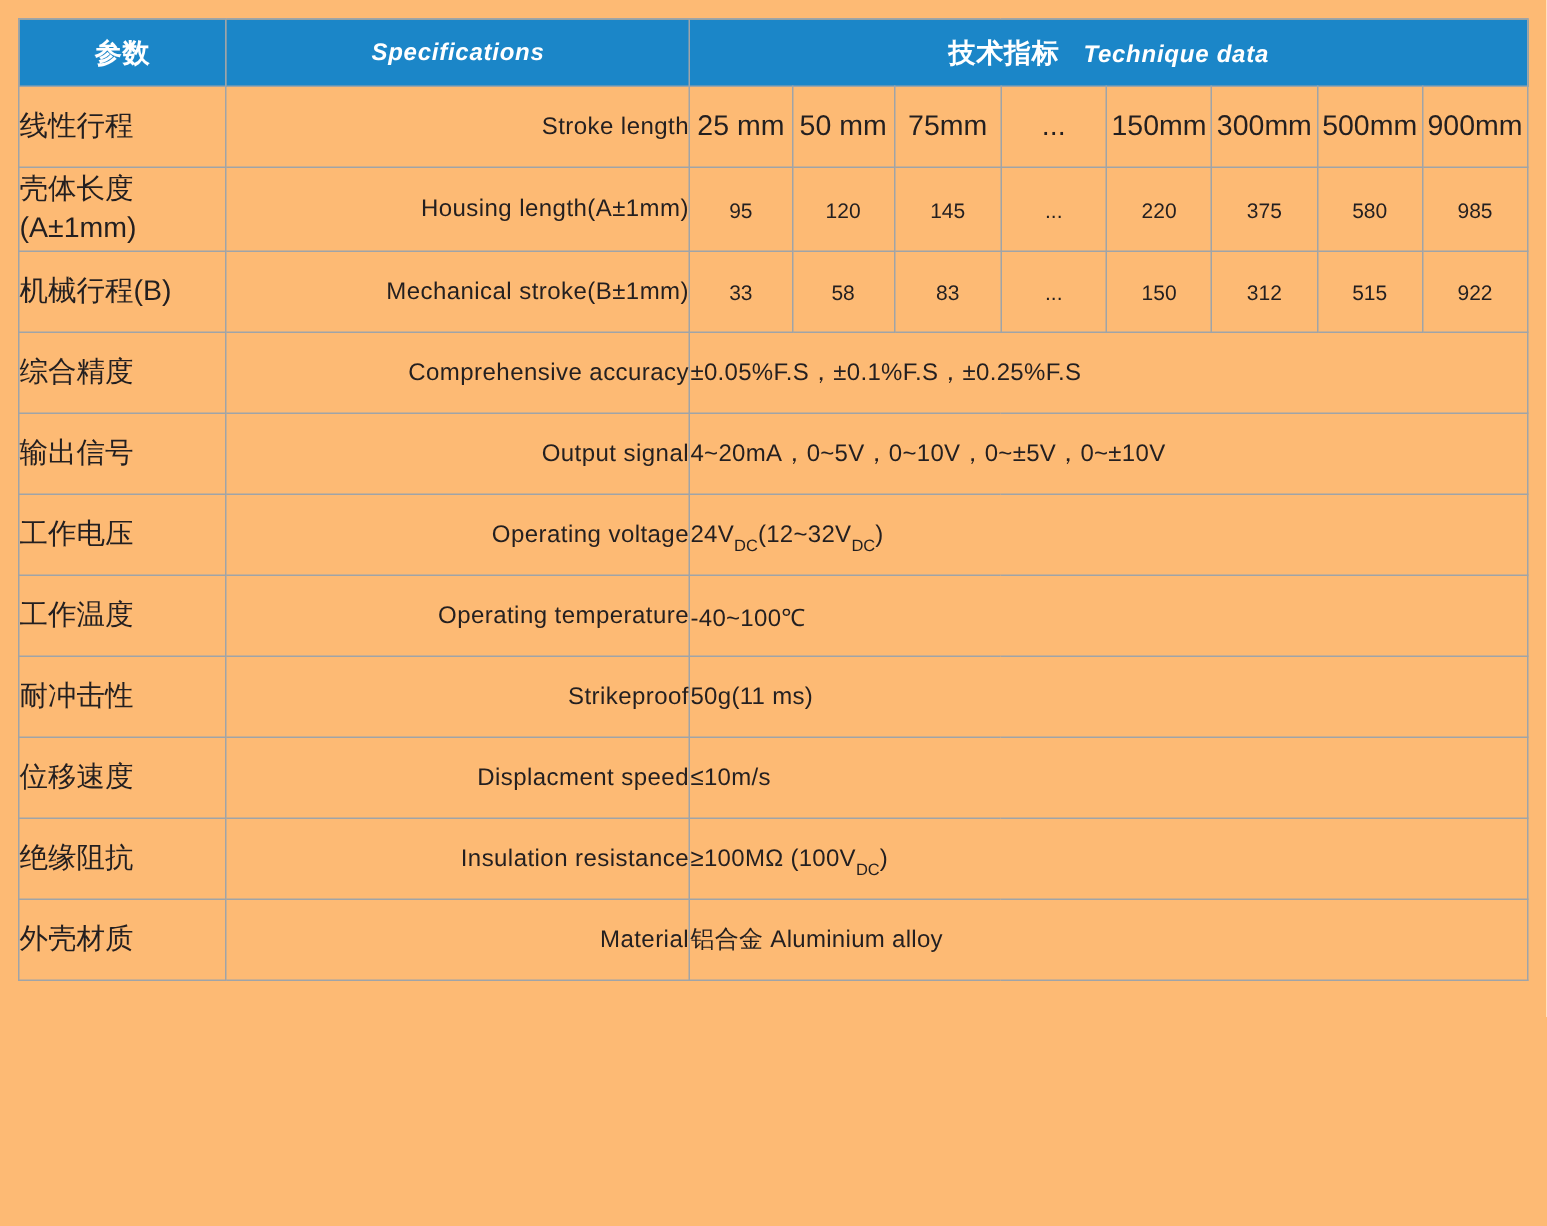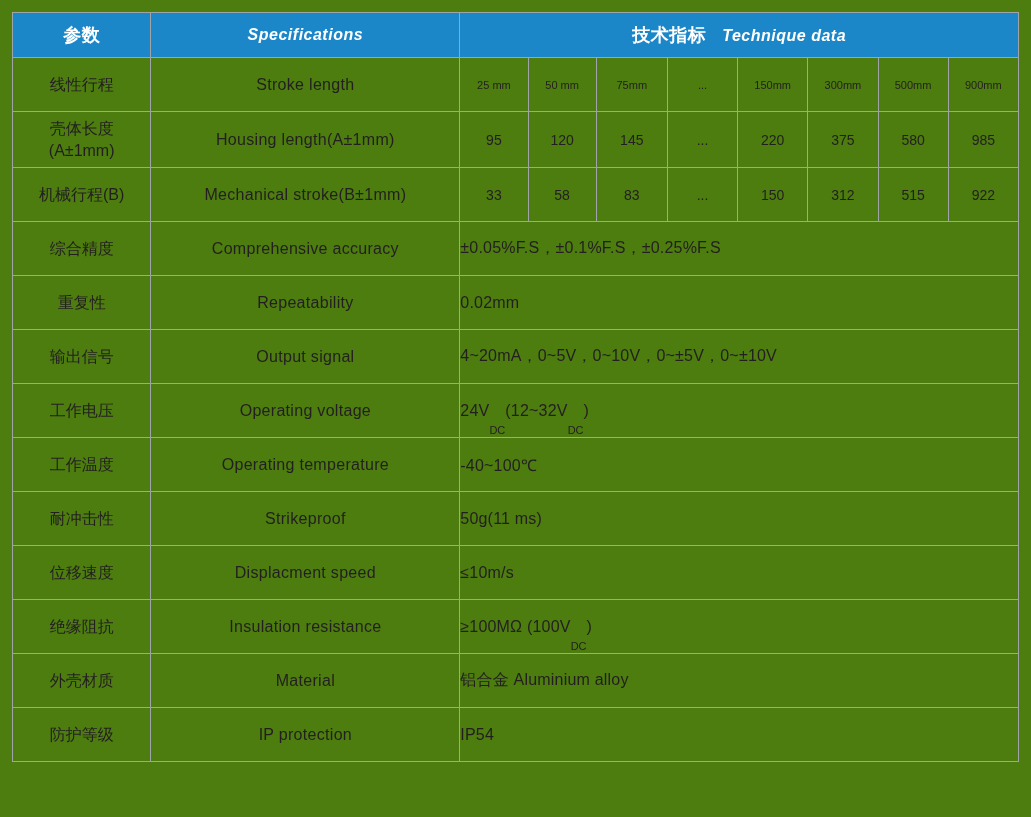--- a/index.html
+++ b/index.html
@@ -5,21 +5,21 @@
   html, body {
     margin: 0;
     padding: 0;
     background: #ffffff;
     font-family: "Liberation Sans", sans-serif;
   }
   #sheet {
     position: relative;
     width: 1031px;
     height: 817px;
-    background: #4d7c0f;
+    background: #fdba74;
     box-sizing: border-box;
     padding: 12px 12px 12px 12px;
   }
   table.spec {
     border-collapse: collapse;
     width: 1007px;
     table-layout: fixed;
     border: 1px solid #9fa4a8;
   }
   table.spec td, table.spec th {
@@ -50,56 +50,56 @@
   col.c-d1     { width: 68px; }
   col.c-d2     { width: 68px; }
   col.c-d3     { width: 71px; }
   col.c-d4     { width: 70px; }
   col.c-d5     { width: 70px; }
   col.c-d6     { width: 70px; }
   col.c-d7     { width: 70px; }
   col.c-d8     { width: 70px; }
 
   td.param {
-    text-align: center;
-    font-size: 16px;
+    text-align: left;
+    font-size: 19px;
     color: #231f20;
     line-height: 1.35;
     padding: 6px 2px;
   }
   td.spec {
-    text-align: center;
+    text-align: right;
     font-size: 16px;
     color: #231f20;
     padding-left: 26px;
     letter-spacing: 0.3px;
   }
   td.data {
     text-align: center;
     font-size: 14px;
     color: #231f20;
   }
   td.data.small {
-    font-size: 11px;
+    font-size: 19px;
     margin-top: 18px;
   }
   td.value {
     text-align: left;
     font-size: 16px;
     color: #231f20;
     padding-left: 22px;
     letter-spacing: 0.2px;
   }
   tr.body-row { height: 54px; }
   tr.body-row.tall { height: 56px; }
   sub.dc {
     font-size: 11px;
     vertical-align: baseline;
     position: relative;
-    top: 18px;
+    top: 6px;
     letter-spacing: 0;
   }
   .nowrap { white-space: nowrap; }
 </style>
 </head>
 <body>
 
 <div id="sheet">
   <table class="spec">
     <colgroup>
@@ -173,25 +173,20 @@
         <td class="data">515</td>
         <td class="data">922</td>
       </tr>
 
       <tr class="body-row">
         <td class="param">综合精度</td>
         <td class="spec">Comprehensive  accuracy</td>
         <td class="value" colspan="8">±0.05%F.S，±0.1%F.S，±0.25%F.S</td>
       </tr>
 
-      <tr class="body-row">
-        <td class="param">重复性</td>
-        <td class="spec">Repeatability</td>
-        <td class="value" colspan="8">0.02mm</td>
-      </tr>
 
       <tr class="body-row">
         <td class="param">输出信号</td>
         <td class="spec">Output signal</td>
         <td class="value" colspan="8">4~20mA，0~5V，0~10V，0~±5V，0~±10V</td>
       </tr>
 
       <tr class="body-row">
         <td class="param">工作电压</td>
         <td class="spec">Operating voltage</td>
@@ -230,21 +225,16 @@
           </span>
         </td>
       </tr>
 
       <tr class="body-row">
         <td class="param">外壳材质</td>
         <td class="spec">Material</td>
         <td class="value" colspan="8">铝合金  Aluminium alloy</td>
       </tr>
 
-      <tr class="body-row">
-        <td class="param">防护等级</td>
-        <td class="spec">IP  protection</td>
-        <td class="value" colspan="8">IP54</td>
-      </tr>
 
     </tbody>
   </table>
 </div>
 
 </body></html>

